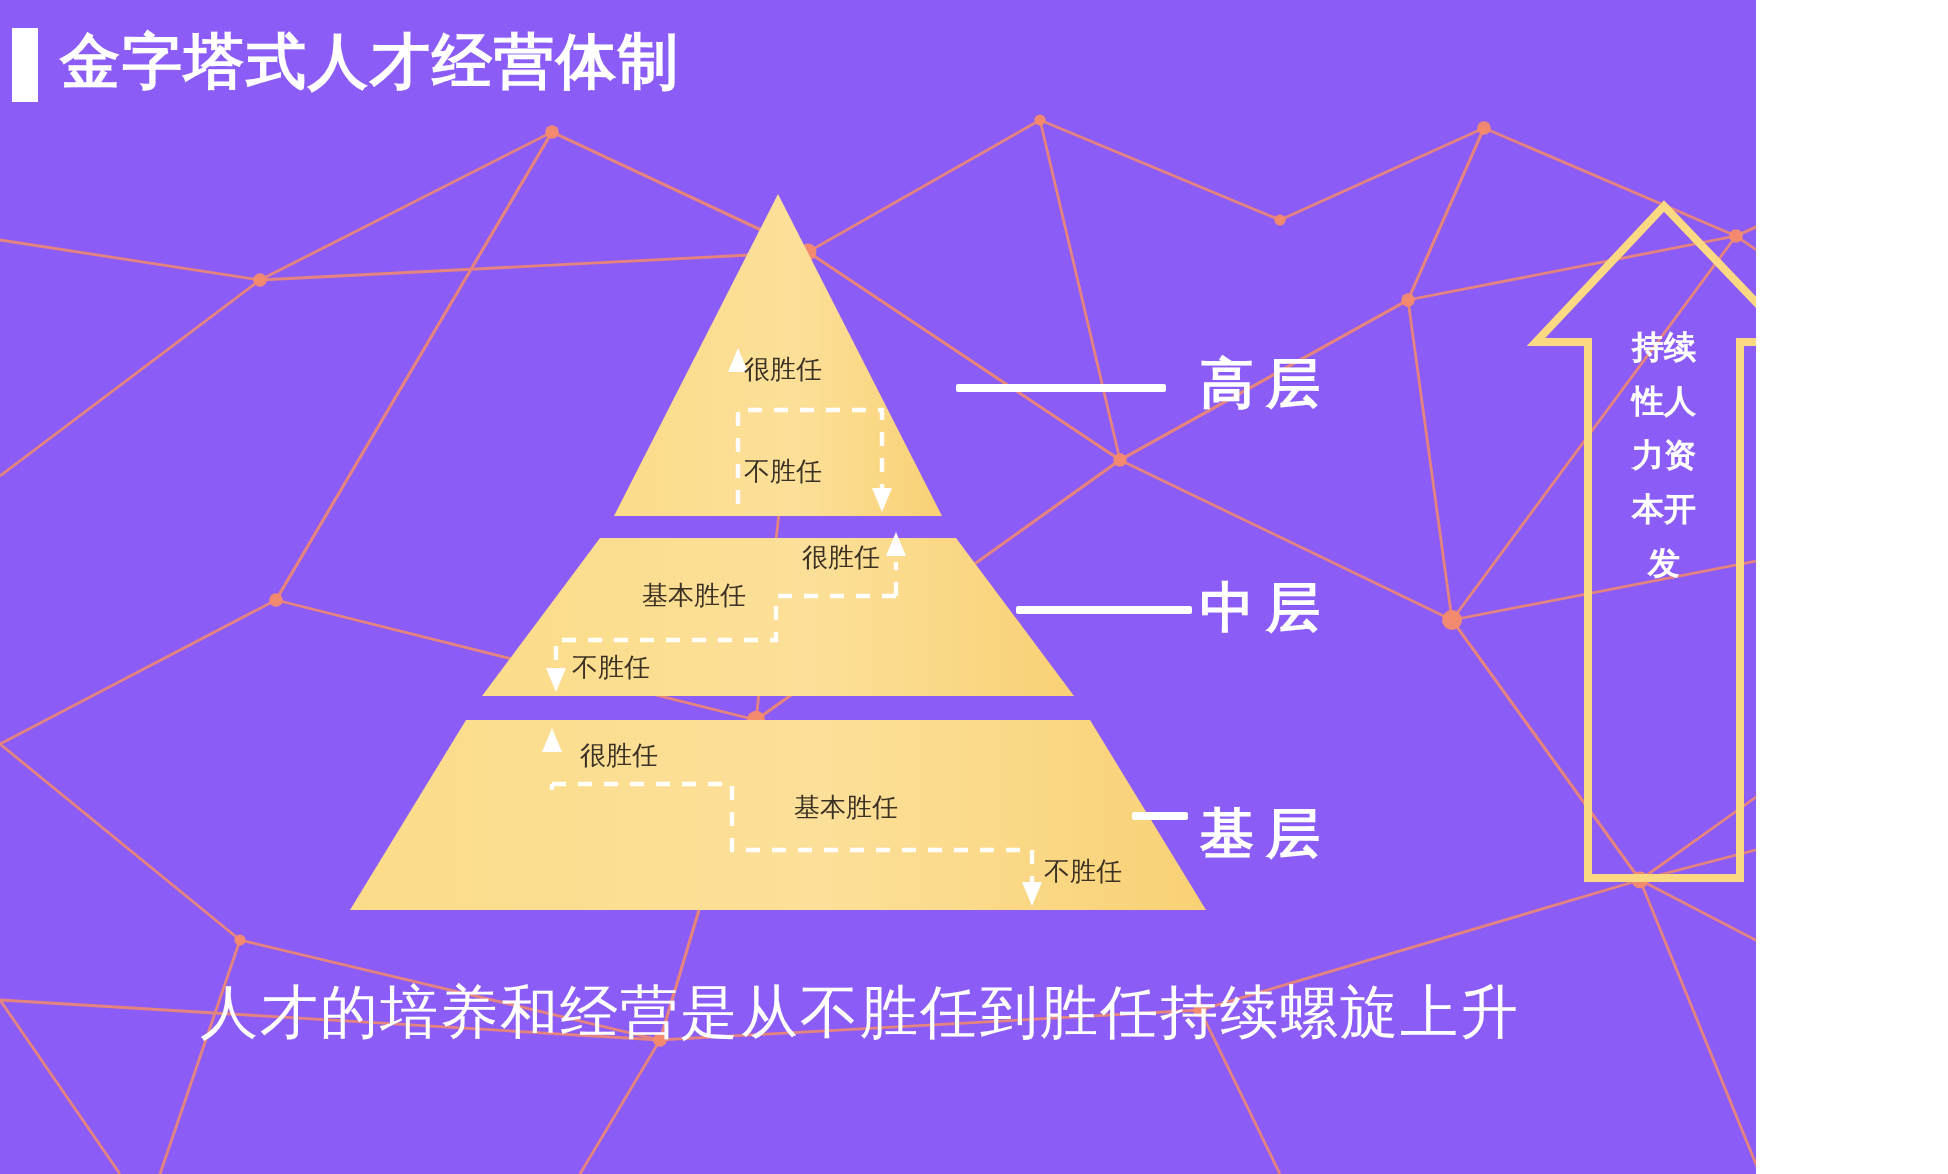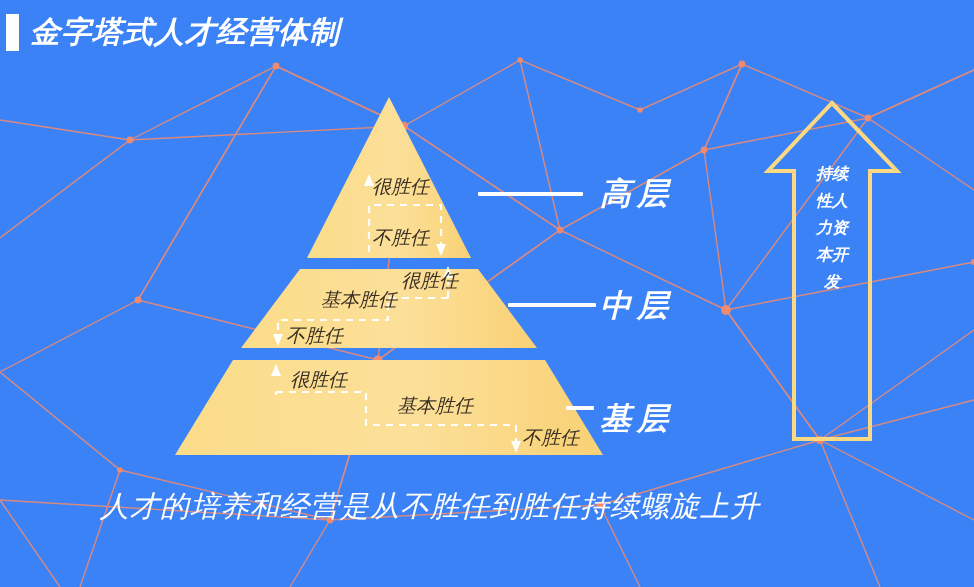--- a/index.html
+++ b/index.html
@@ -3,27 +3,26 @@
 <meta charset="utf-8">
 <title>金字塔式人才经营体制</title>
 <style>
   html, body {
     margin: 0;
     padding: 0;
     background: #ffffff;
   }
   #stage {
     position: relative;
-    width: 974px;
+    width: 878px;
     height: 587px;
     overflow: hidden;
-    background: #3b82f6;
+    background: #8b5cf6;
     font-family: "DejaVu Sans", "Liberation Sans", sans-serif;
     user-select: none;
-    font-style: italic;
   }
 
   
   #bg-pattern {
     position: absolute;
     left: 0; top: 0;
     width: 974px; height: 587px;
     pointer-events: none;
   }
 
@@ -54,31 +53,31 @@
   #pyramid-svg {
     position: absolute;
     left: 0; top: 0;
     width: 974px; height: 587px;
     pointer-events: none;
   }
 
   
   .comp-label {
     position: absolute;
-    font-size: 19px;
+    font-size: 13px;
     color: #3b3024;
     white-space: nowrap;
     line-height: 16px;
     font-family: "DejaVu Sans", "Liberation Sans", sans-serif;
   }
 
   
   .tier-name {
     position: absolute;
-    font-size: 31px;
+    font-size: 27px;
     font-weight: bold;
     color: #ffffff;
     letter-spacing: 6px;
     white-space: nowrap;
     line-height: 34px;
   }
   .tier-rule {
     position: absolute;
     height: 4px;
     background: #ffffff;

